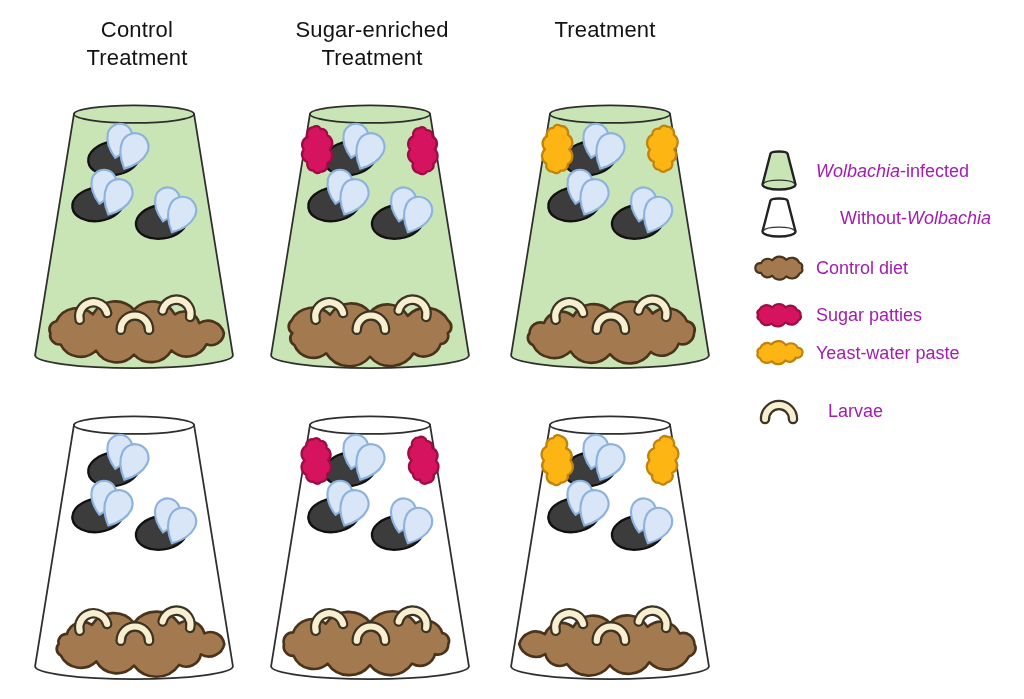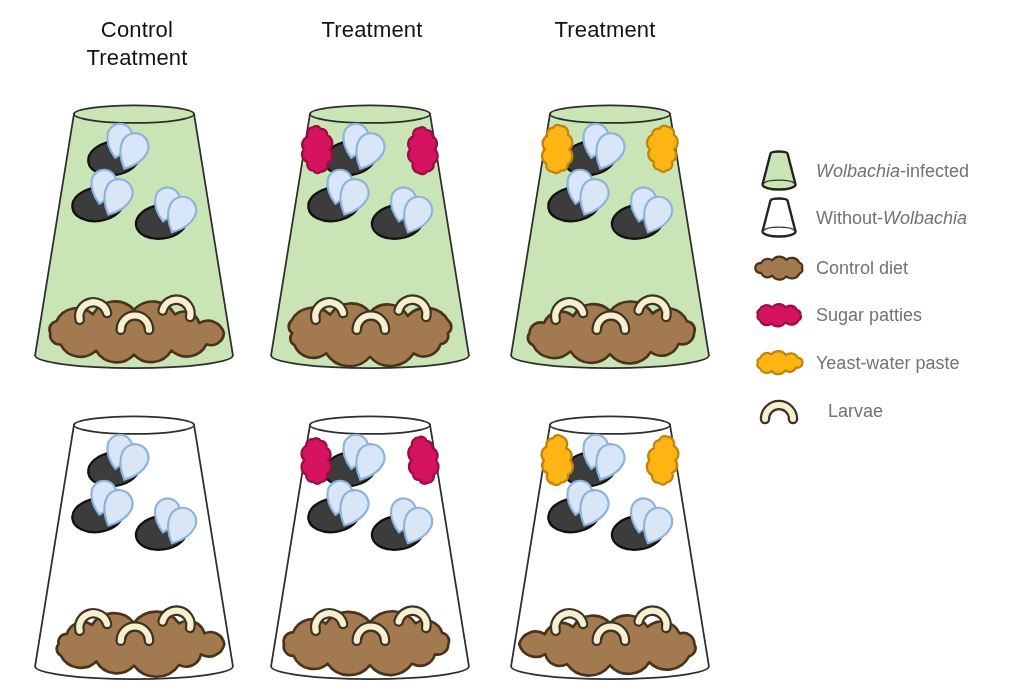--- a/index.html
+++ b/index.html
@@ -10,33 +10,34 @@
   .figure{position:absolute;inset:0;border-radius:8px;}
   .col-title{
     position:absolute;top:16px;width:230px;text-align:center;
     font-size:22px;line-height:28px;color:#121212;letter-spacing:.2px;
   }
   .vial-slot{position:absolute;width:212px;height:312px;}
   .vial-slot svg{display:block;width:212px;height:312px;}
   .legend{position:absolute;left:748px;top:144px;width:272px;height:300px;}
   .legend-row{position:absolute;left:0;height:46px;display:flex;align-items:center;}
   .legend-icon-box{width:62px;display:flex;justify-content:center;align-items:center;flex:0 0 62px;}
-  .legend-label{font-size:18px;color:#737373;margin-left:6px;white-space:nowrap;}
+  .legend-label{font-size:18px;color:#a21caf;margin-left:6px;white-space:nowrap;}
   .legend-label .it{font-style:italic;}
 </style>
 </head>
 <body>
 
 <div class="figure">
 
   <div class="col-title" style="left:22px">
     <div>Control</div>
     <div>Treatment</div>
   </div>
   <div class="col-title" style="left:257px">
+    <div>Sugar-enriched</div>
     <div>Treatment</div>
   </div>
   <div class="col-title" style="left:490px">
     <div>Treatment</div>
   </div>
 
   <div id="vials">
       <div class="vial-slot" style="left: 28px; top: 80px;">
         <svg viewBox="0 0 240 320">
           <path d="M 52 22 L 8 295 A 112 14.5 0 0 0 232 295 L 188 22 Z" fill="#c9e5b5" stroke="#2e2e2e" stroke-width="2"></path>
@@ -326,21 +327,21 @@
   <div class="legend" id="legend">
       <div class="legend-row" style="top: 4px;">
         <span class="legend-icon-box">
           <svg width="44" height="48" viewBox="0 0 44 48">
       <path d="M 13.5 6.5 L 5.5 37.5 A 16.5 5 0 0 0 38.5 37.5 L 30.5 6.5 A 8.6 2.3 0 0 0 13.5 6.5 Z" fill="#c9e5b5" stroke="#222" stroke-width="2.4"></path>
       <path d="M 6.6 36.4 A 15.7 4.1 0 0 1 37.4 36.4" fill="none" stroke="#333" stroke-width="1.4"></path>
     </svg>
         </span>
         <span class="legend-label"><span class="it">Wolbachia</span><span>-infected</span></span>
       </div>
-      <div class="legend-row" style="top: 51px;">
+      <div class="legend-row" style="top: 51px; gap: 24px;">
         <span class="legend-icon-box">
           <svg width="44" height="48" viewBox="0 0 44 48">
       <path d="M 13.5 6.5 L 5.5 37.5 A 16.5 5 0 0 0 38.5 37.5 L 30.5 6.5 A 8.6 2.3 0 0 0 13.5 6.5 Z" fill="#ffffff" stroke="#222" stroke-width="2.4"></path>
       <path d="M 6.6 36.4 A 15.7 4.1 0 0 1 37.4 36.4" fill="none" stroke="#333" stroke-width="1.4"></path>
     </svg>
         </span>
         <span class="legend-label"><span>Without-</span><span class="it">Wolbachia</span></span>
       </div>
       <div class="legend-row" style="top: 101px;">
         <span class="legend-icon-box">
@@ -351,21 +352,21 @@
         <span class="legend-label"><span>Control diet</span></span>
       </div>
       <div class="legend-row" style="top: 148px; text-align: right;">
         <span class="legend-icon-box">
           <svg width="56" height="28" viewBox="0 0 56 28">
       <path d="M 49.3 14.0 A 3.4 3.4 0 0 1 47.5 19.2 A 8.2 8.2 0 0 1 34.4 21.3 A 8.7 8.7 0 0 1 20.5 22.6 A 7.6 7.6 0 0 1 8.8 19.2 A 3.3 3.3 0 0 1 7.2 14.0 A 3.4 3.4 0 0 1 8.3 8.7 A 8.2 8.2 0 0 1 21.3 6.4 A 8.3 8.3 0 0 1 34.7 6.4 A 7.2 7.2 0 0 1 46.0 9.2 A 3.6 3.6 0 0 1 49.3 14.0 Z" fill="#d6135e" stroke="#9c0c45" stroke-width="2.2" stroke-linejoin="round"></path>
     </svg>
         </span>
         <span class="legend-label"><span>Sugar patties</span></span>
       </div>
-      <div class="legend-row" style="top: 196px; text-align: right;">
+      <div class="legend-row" style="top: 186px; text-align: right;">
         <span class="legend-icon-box">
           <svg width="56" height="28" viewBox="0 0 56 28">
       <path d="M 51.4 14.0 A 4.9 4.9 0 0 1 44.9 18.5 A 6.7 6.7 0 0 1 34.4 21.3 A 8.5 8.5 0 0 1 20.8 22.2 A 7.7 7.7 0 0 1 8.8 19.1 A 3.4 3.4 0 0 1 6.9 14.0 A 3.4 3.4 0 0 1 9.2 9.0 A 7.3 7.3 0 0 1 20.4 5.4 A 9.0 9.0 0 0 1 34.9 6.1 A 7.7 7.7 0 0 1 46.9 8.9 A 4.2 4.2 0 0 1 51.4 14.0 Z" fill="#fcb513" stroke="#c1830b" stroke-width="2.2" stroke-linejoin="round"></path>
     </svg>
         </span>
         <span class="legend-label"><span>Yeast-water paste</span></span>
       </div>
       <div class="legend-row" style="top: 244px; gap: 12px;">
         <span class="legend-icon-box">
           <svg width="46" height="28" viewBox="0 0 46 28">

